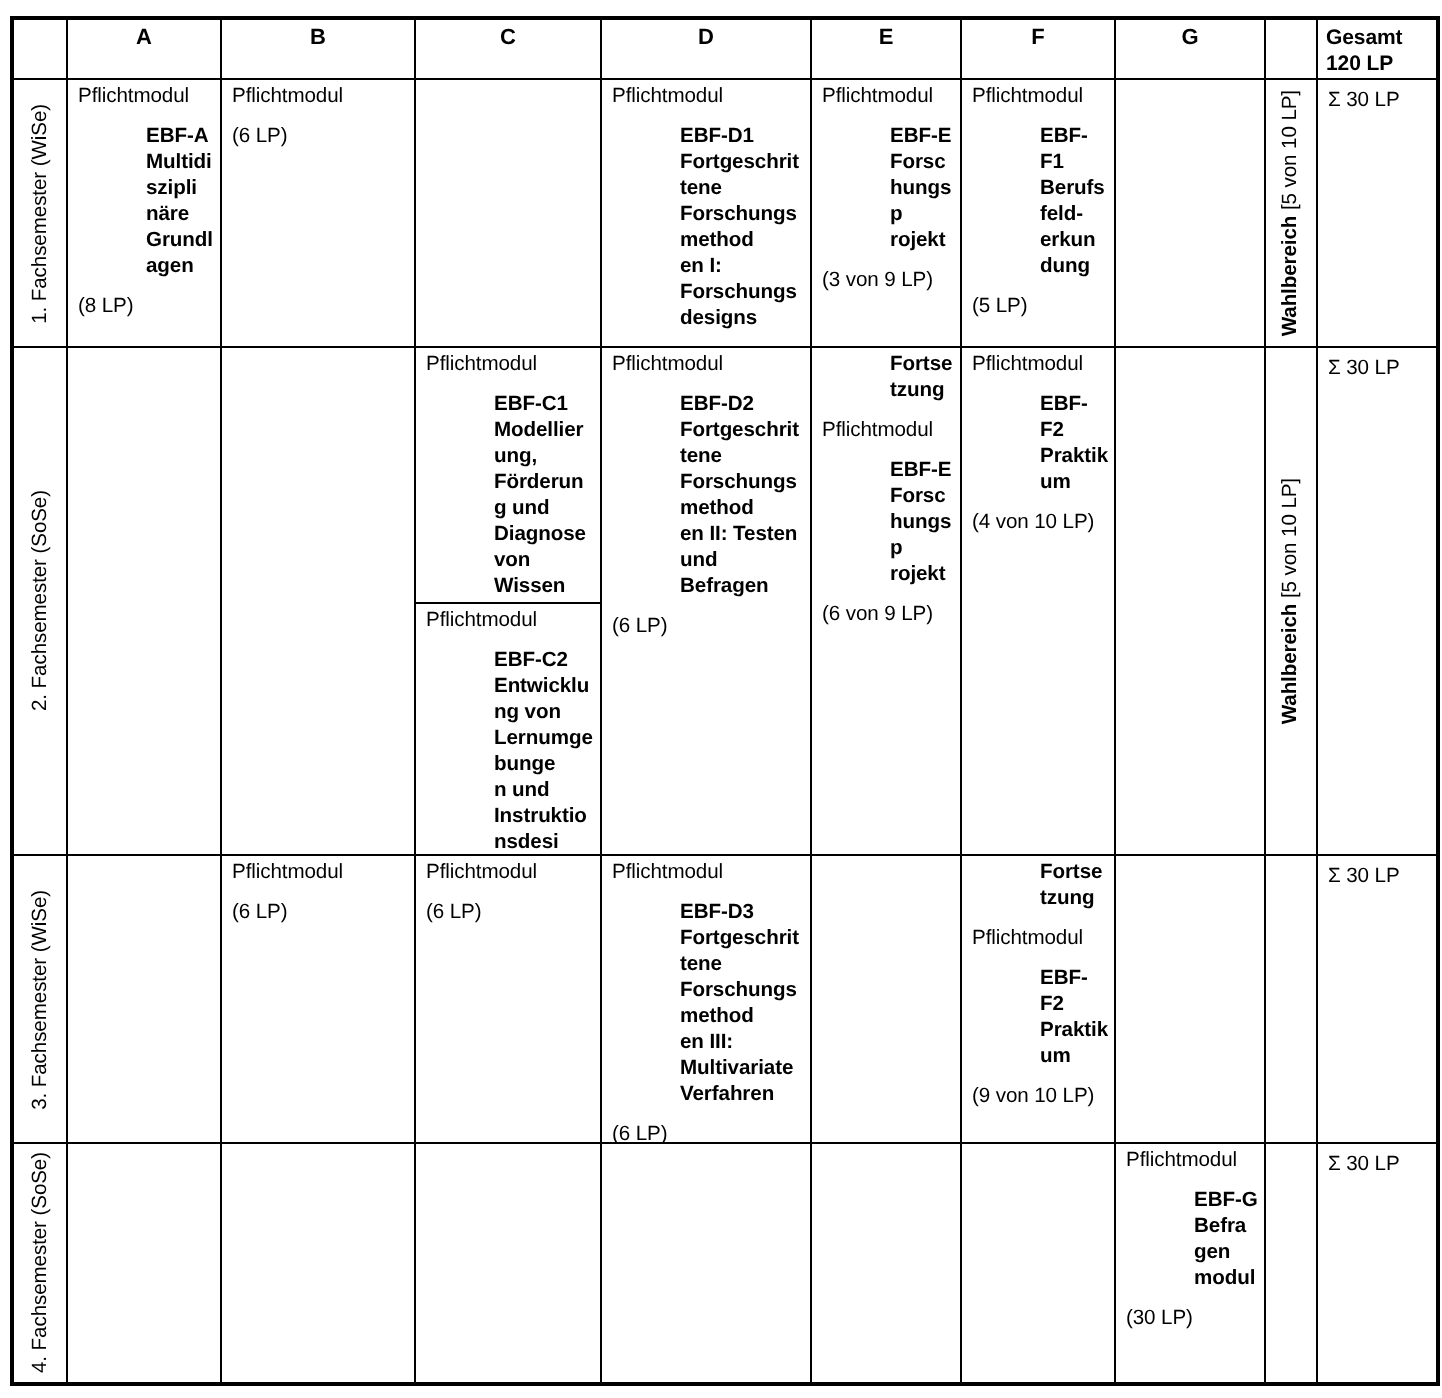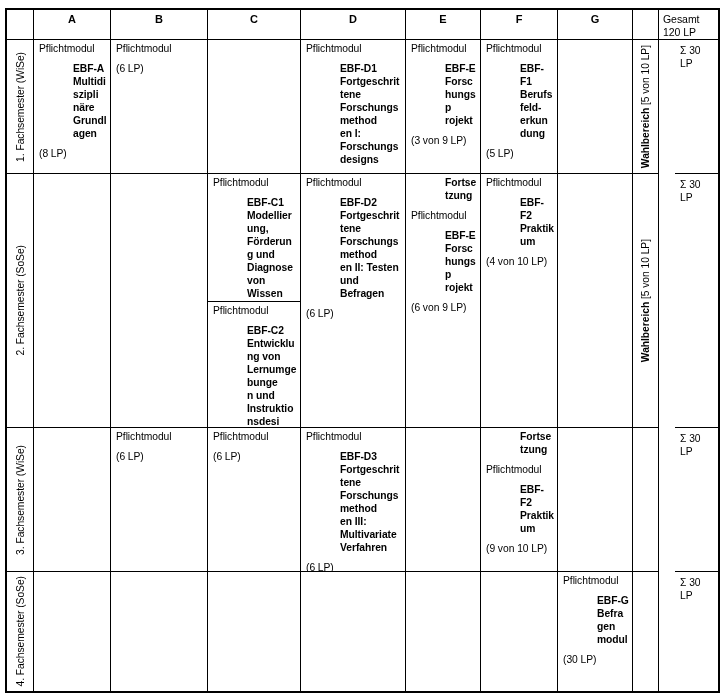--- a/index.html
+++ b/index.html
@@ -18,22 +18,22 @@
     padding:2px 3px 2px 5px;
     font-size:10.3px;
     line-height:13px;
     overflow:hidden;
     overflow-wrap:break-word;
     letter-spacing:-0.05px;
   }
   .nr{border-right:none;}
   .nb{border-bottom:none;}
   .hd{font-weight:bold;font-size:11px;text-align:center;padding:3px 2px;}
-  .gh{font-weight:normal;font-size:10.5px;white-space:pre-line;padding:3px 2px 2px 4px;}
-  .tot{padding-top:4px;margin-left:16px;}
+  .gh{font-weight:bold;font-size:10.5px;white-space:pre-line;padding:3px 2px 2px 4px;}
+  .tot{padding-top:4px;}
   .vcell{display:flex;align-items:center;justify-content:center;padding:2px 0;}
   .vtext{
     writing-mode:vertical-rl;
     transform:rotate(180deg);
     white-space:nowrap;
     font-size:10.3px;
     letter-spacing:-0.05px;
   }
   .t{margin:0 0 7px 0;white-space:pre-line;}
   .t:last-child{margin-bottom:0;}

